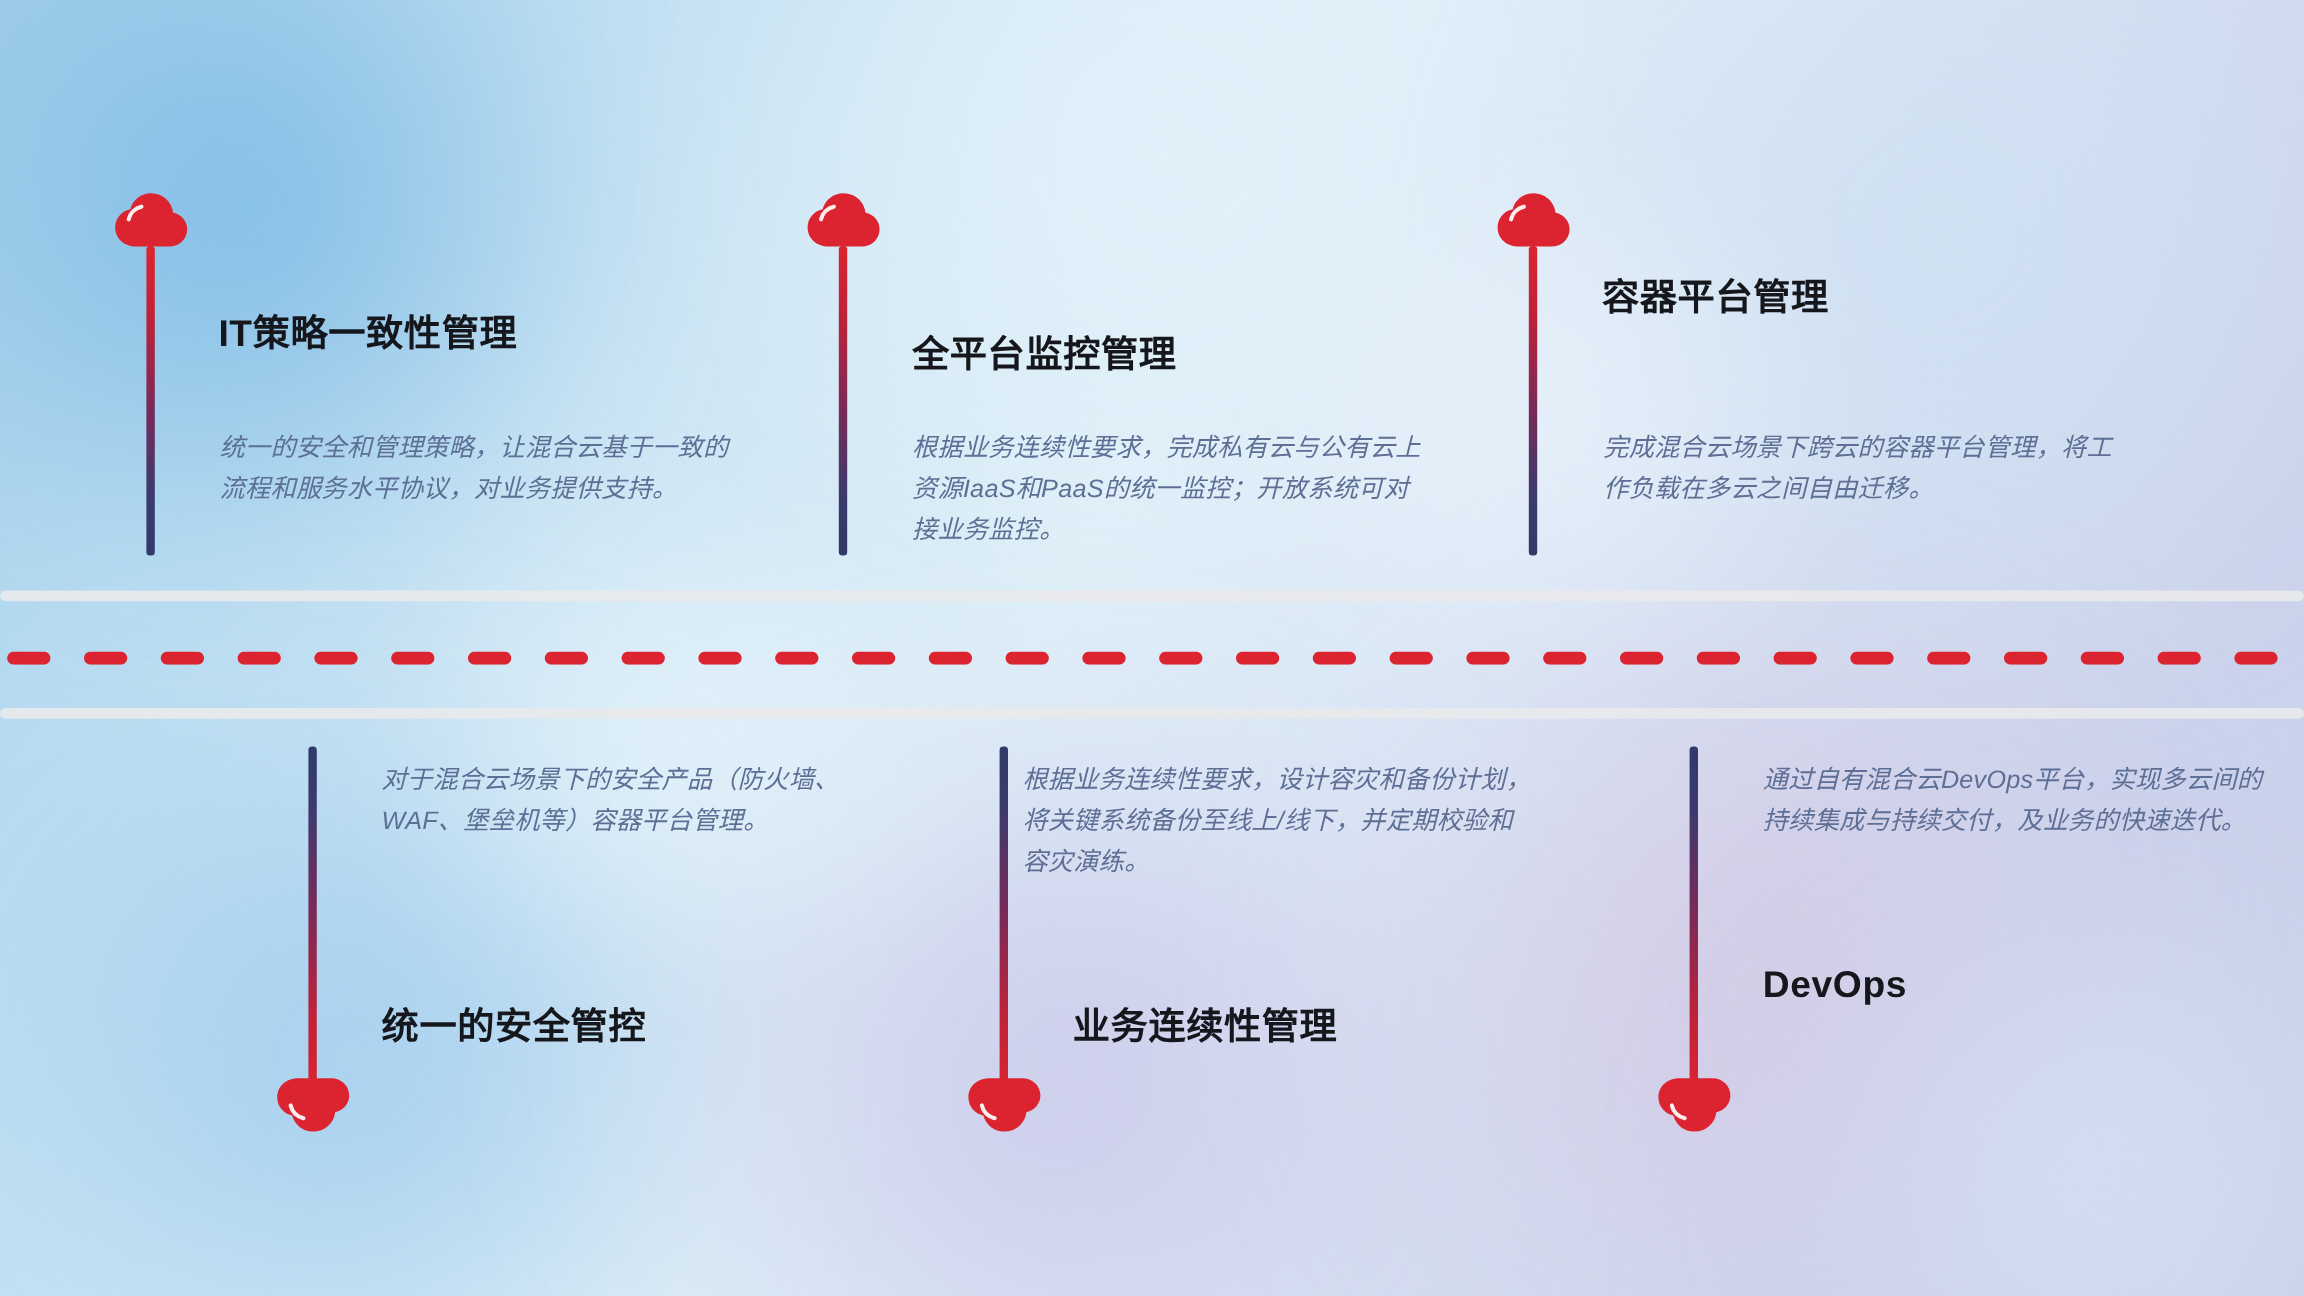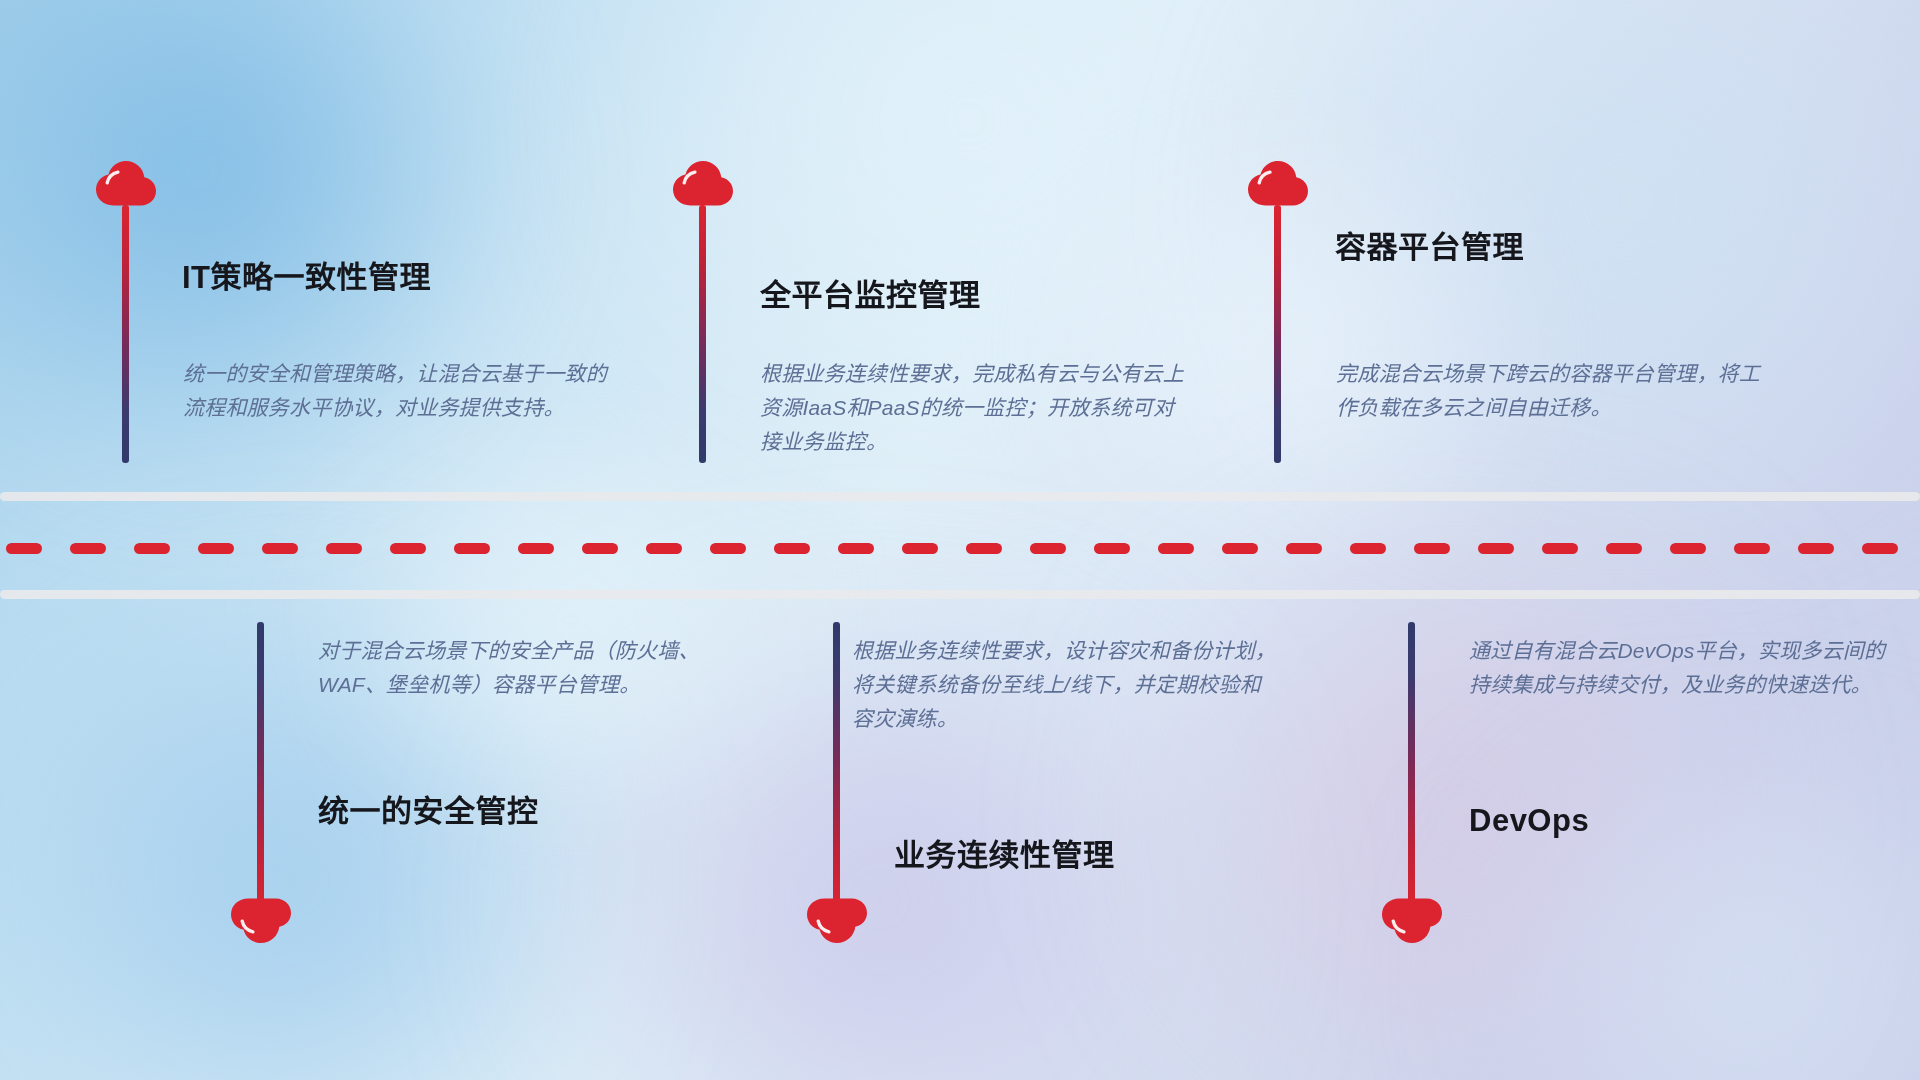--- a/index.html
+++ b/index.html
@@ -229,21 +229,21 @@
 
   <div class="card">
     <div class="stem up" style="left:257px; top:622px; height:290px;"></div>
     <div class="cloud flip" style="left:230px; top:898px;">
       <svg viewBox="0 0 62 46" xmlns="http://www.w3.org/2000/svg">
         <path d="M18.5 45.5C8.3 45.5 1 38.6 1 29.6c0-7.6 5.2-13.7 12.5-15.2C15.6 6.4 22.6 1 30.9 1c9.6 0 17.4 7.1 18.4 16.2C56.3 18.6 61 24.3 61 31c0 8.1-6.5 14.5-15.1 14.5H18.5z" fill="#dc2430"></path>
         <path d="M12.2 22.8c1.2-5.4 5.4-9.4 10.7-10.6" fill="none" stroke="#ffffff" stroke-width="3.4" stroke-linecap="round" opacity="0.92"></path>
       </svg>
     </div>
     <div class="card-body" style="left:318px; top:634px; width:430px;">对于混合云场景下的安全产品（防火墙、WAF、堡垒机等）容器平台管理。</div>
-    <div class="card-title" style="left:318px; top:786px;text-align:right;">统一的安全管控</div>
+    <div class="card-title" style="left:318px; top:830px;text-align:right;">统一的安全管控</div>
   </div>
 
   <div class="card">
     <div class="stem up" style="left:833px; top:622px; height:290px;"></div>
     <div class="cloud flip" style="left:806px; top:898px;">
       <svg viewBox="0 0 62 46" xmlns="http://www.w3.org/2000/svg">
         <path d="M18.5 45.5C8.3 45.5 1 38.6 1 29.6c0-7.6 5.2-13.7 12.5-15.2C15.6 6.4 22.6 1 30.9 1c9.6 0 17.4 7.1 18.4 16.2C56.3 18.6 61 24.3 61 31c0 8.1-6.5 14.5-15.1 14.5H18.5z" fill="#dc2430"></path>
         <path d="M12.2 22.8c1.2-5.4 5.4-9.4 10.7-10.6" fill="none" stroke="#ffffff" stroke-width="3.4" stroke-linecap="round" opacity="0.92"></path>
       </svg>
     </div>

